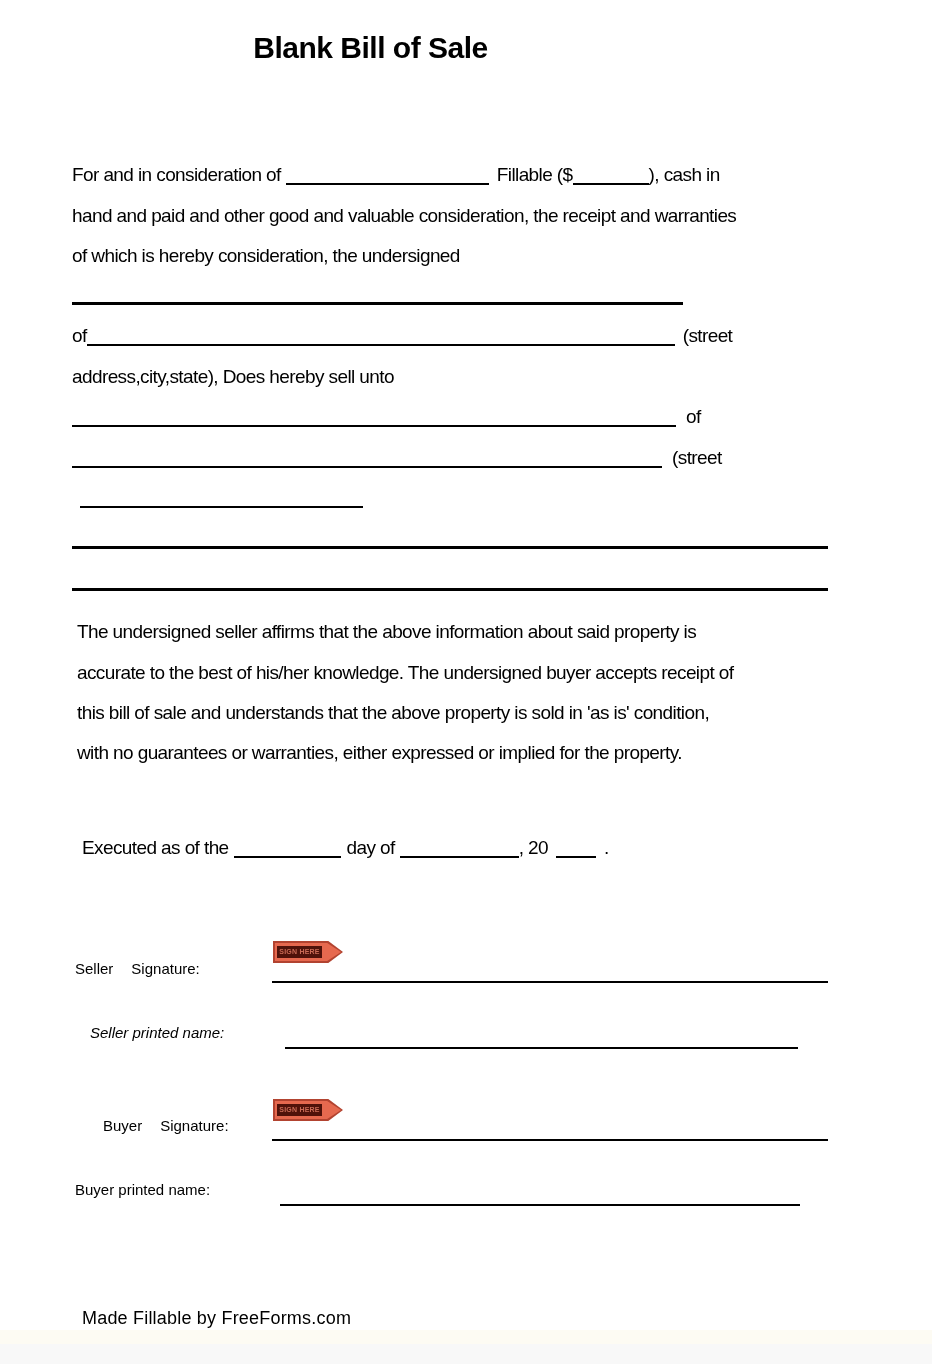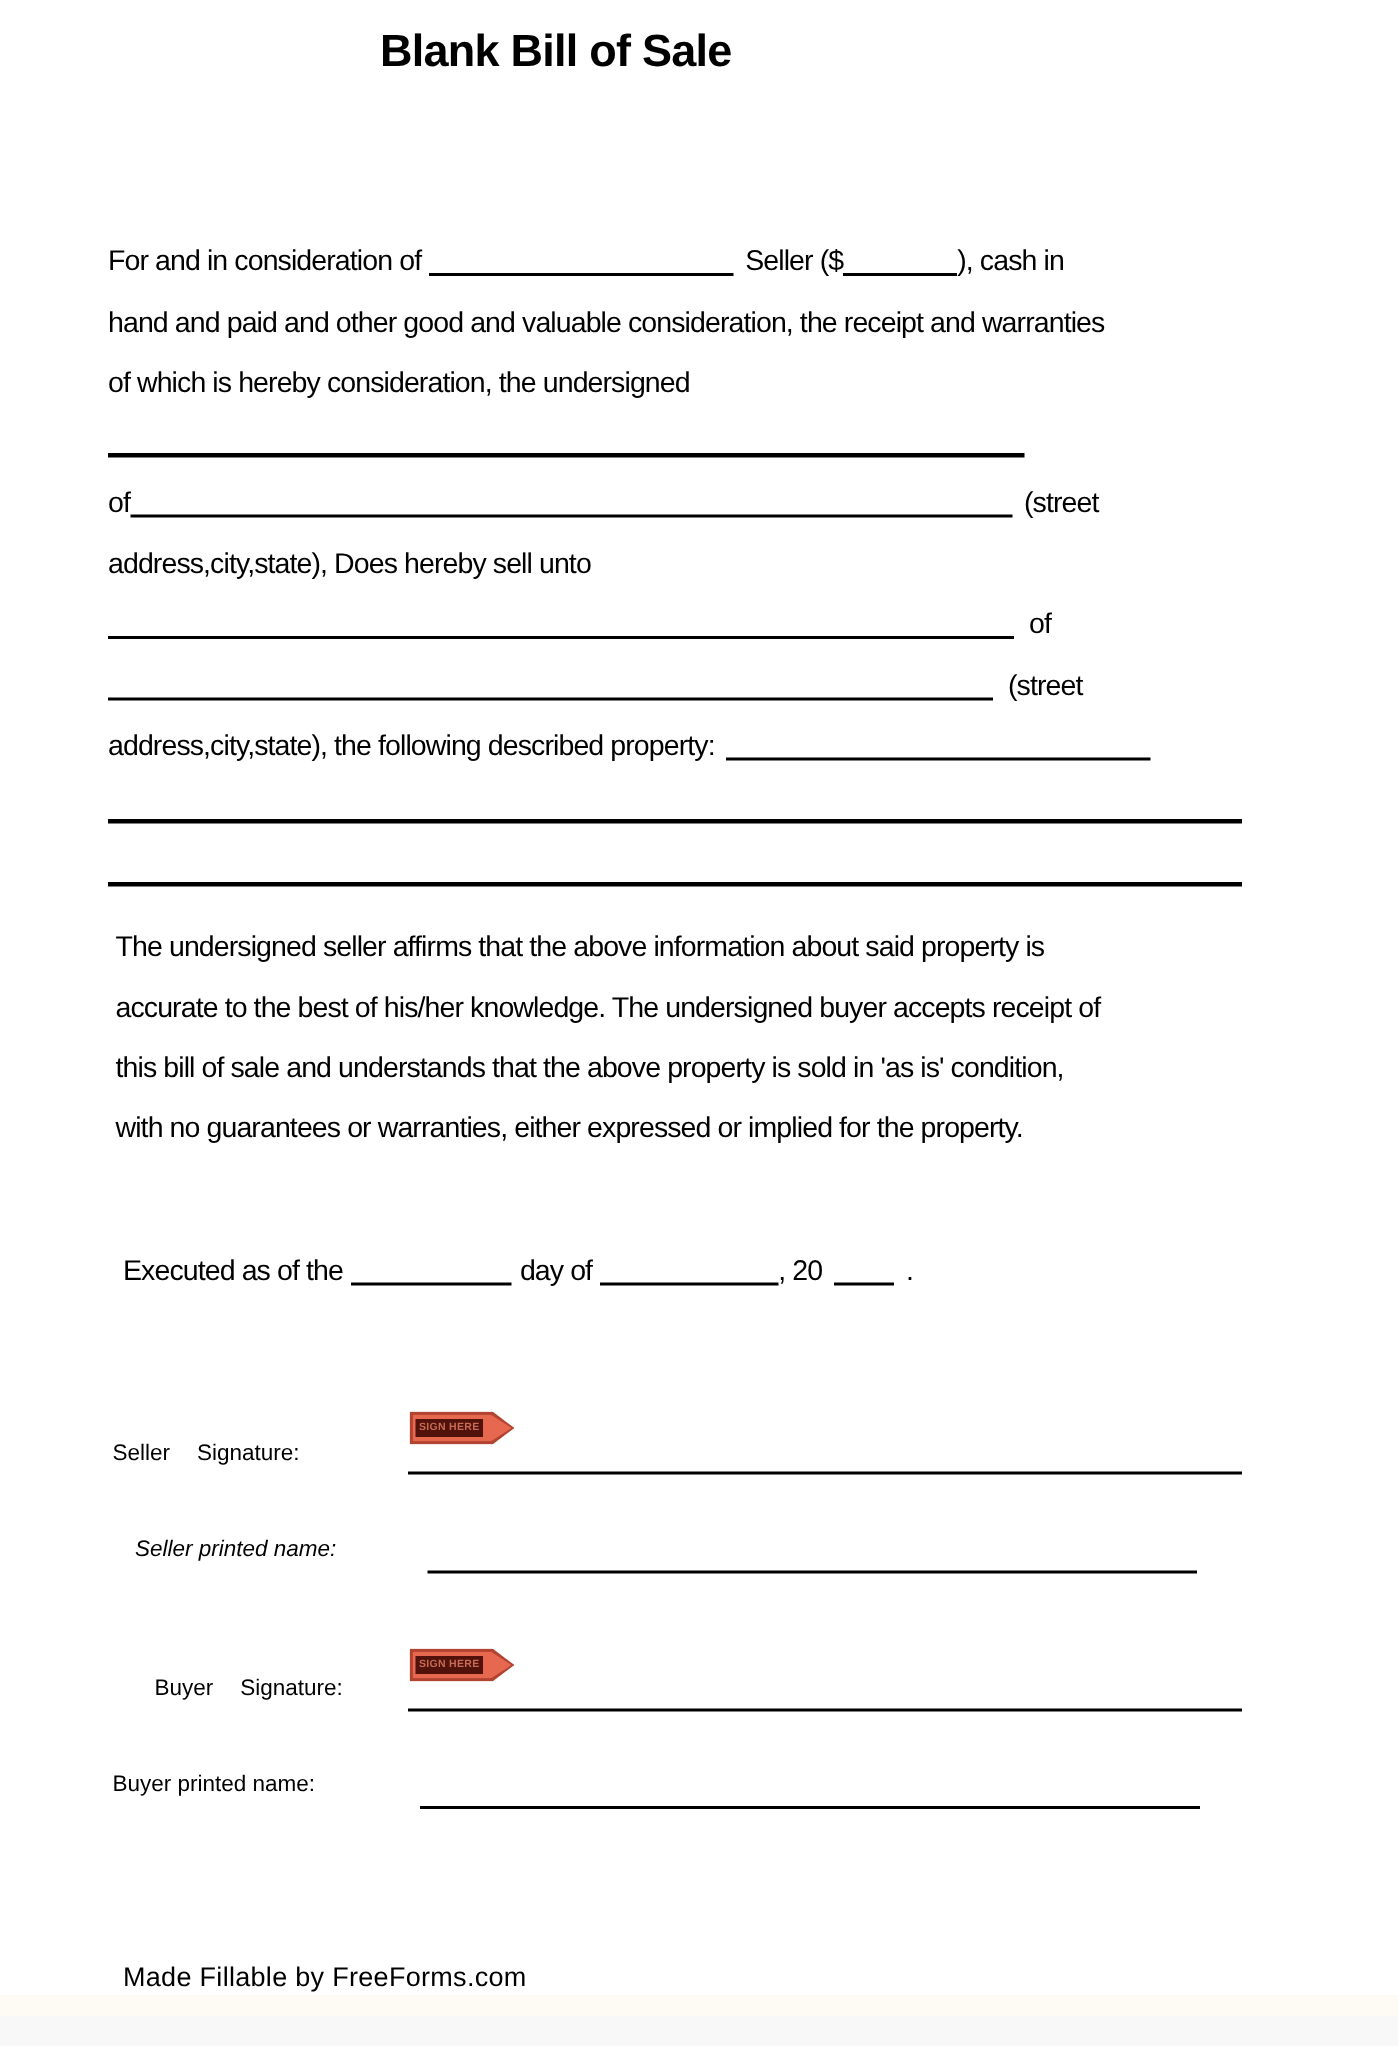--- a/index.html
+++ b/index.html
@@ -3,21 +3,21 @@
 <meta charset="utf-8">
 <style>
   html,body{margin:0;padding:0;}
   body{
     width:932px;height:1364px;background:#ffffff;position:relative;
     font-family:"Liberation Sans","DejaVu Sans",sans-serif;color:#000;
     overflow:hidden;
   }
   .abs{position:absolute;white-space:nowrap;}
   .title{
-    top:18px;left:0;width:741px;text-align:center;
+    top:31px;left:0;width:741px;text-align:center;
     font-size:30px;font-weight:bold;letter-spacing:-0.5px;
   }
   .narrow{font-size:19px;letter-spacing:-0.6px;}
   .reg{font-size:15px;letter-spacing:0;}
   .footer{font-size:18px;letter-spacing:0.2px;margin-left:10px;}
   
   .blank{
     display:inline-block;height:0;border-bottom:2px solid #000;
     vertical-align:-4px;
   }
@@ -40,41 +40,41 @@
 </style>
 </head>
 <body>
 
 <div class="strip" style="top:1330px;height:14px;background:#fdfbf3;"></div>
 <div class="strip" style="top:1344px;height:20px;background:#f8f8f8;"></div>
 
 <div class="abs title">Blank Bill of Sale</div>
 
 <div class="abs narrow" style="top:164px;left:72px;">
-  <span>For and in consideration of</span><span class="blank ml5" style="width:203px;"></span><span class="ml8">Seller ($</span><span class="blank" style="width:76px;"></span><span>), cash in</span>
+  <span>For and in consideration of</span><span class="blank ml5" style="width:203px;"></span><span class="ml8">Fillable ($</span><span class="blank" style="width:76px;"></span><span>), cash in</span>
 </div>
 <div class="abs narrow" style="top:205px;left:72px;">hand and paid and other good and valuable consideration, the receipt and warranties</div>
 <div class="abs narrow" style="top:245px;left:72px;">of which is hereby consideration, the undersigned</div>
 
 <div class="rule" style="top:302px;left:72px;width:611px;"></div>
 
 <div class="abs narrow" style="top:325px;left:72px;">
   <span>of</span><span class="blank" style="width:588px;"></span><span class="ml8">(street</span>
 </div>
 <div class="abs narrow" style="top:366px;left:72px;">address,city,state), Does hereby sell unto</div>
 
 <div class="abs narrow" style="top:406px;left:72px;">
   <span class="blank" style="width:604px;"></span><span class="ml10">of</span>
 </div>
 
 <div class="abs narrow" style="top:447px;left:72px;">
   <span class="blank" style="width:590px;"></span><span class="ml10">(street</span>
 </div>
 <div class="abs narrow" style="top:487px;left:72px;">
-  <span>address,city,state), the following described property:</span><span class="blank ml8" style="width:283px;"></span>
+  <span class="blank ml8" style="width:283px;"></span>
 </div>
 
 <div class="rule" style="top:546px;left:72px;width:756px;"></div>
 <div class="rule" style="top:588px;left:72px;width:756px;"></div>
 
 <div class="abs narrow" style="top:621px;left:77px;">The undersigned seller affirms that the above information about said property is</div>
 <div class="abs narrow" style="top:662px;left:77px;">accurate to the best of his/her knowledge. The undersigned buyer accepts receipt of</div>
 <div class="abs narrow" style="top:702px;left:77px;">this bill of sale and understands that the above property is sold in 'as is' condition,</div>
 <div class="abs narrow" style="top:742px;left:77px;">with no guarantees or warranties, either expressed or implied for the property.</div>
 

